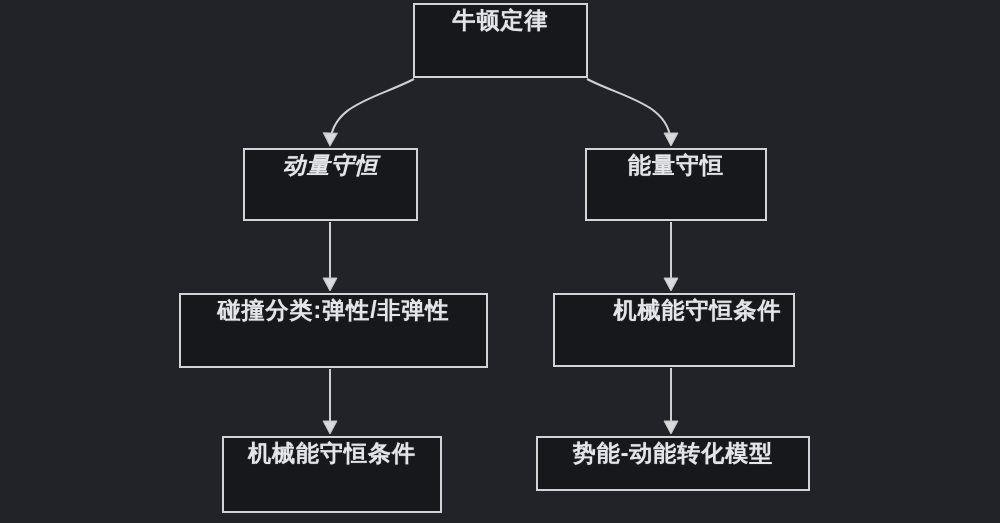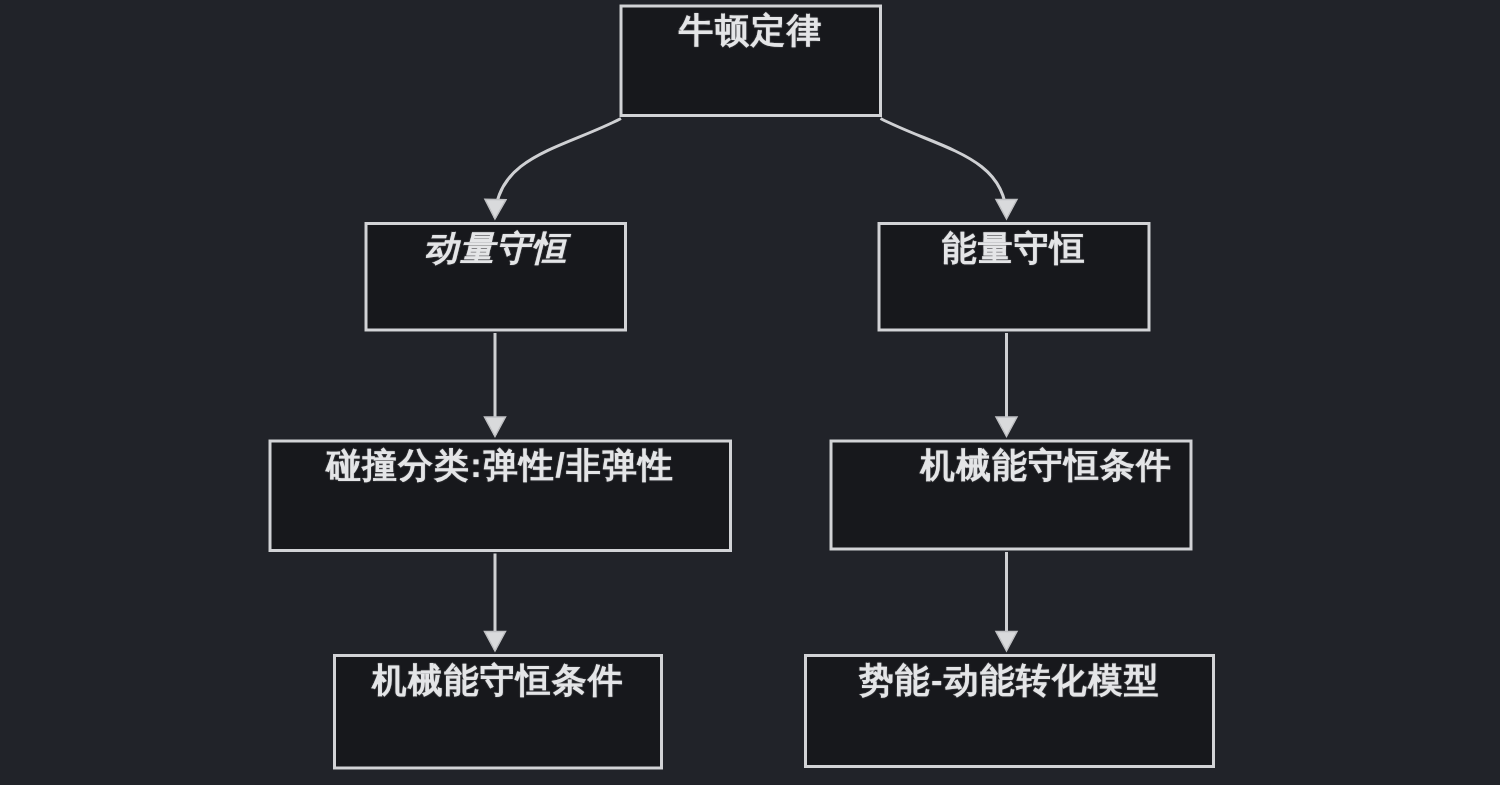--- a/index.html
+++ b/index.html
@@ -36,21 +36,21 @@
     letter-spacing: 1px;
     white-space: nowrap;
     text-shadow: 0 0 1px rgba(230,230,232,0.55);
   }
   .node-root        { left: 413px; top: 3px;   width: 175px; height: 75px; }
   .node-momentum    { left: 243px; top: 148px; width: 175px; height: 73px; font-style: italic; }
   .node-energy      { left: 585px; top: 148px; width: 182px; height: 73px; }
   .node-collision   { left: 179px; top: 293px; width: 309px; height: 75px; }
   .node-mechanical  { left: 553px; top: 293px; width: 242px; height: 74px; padding-left: 47px; }
   .node-restitution { left: 222px; top: 436px; width: 220px; height: 77px; }
-  .node-conversion  { left: 536px; top: 436px; width: 274px; height: 76px; }
+  .node-conversion  { left: 536px; top: 436px; width: 274px; height: 55px; }
 </style>
 </head>
 <body>
 
 <div class="canvas">
 
   <svg class="edges-layer" viewBox="0 0 1000 523" xmlns="http://www.w3.org/2000/svg">
     <defs>
       <marker id="arrowhead" markerUnits="userSpaceOnUse" markerWidth="18" markerHeight="18" refX="13" refY="8" orient="auto">
         <path d="M1,1 L14,8 L1,15 Z" fill="#d9dadc" stroke="#bfc0c3" stroke-width="1"></path>

